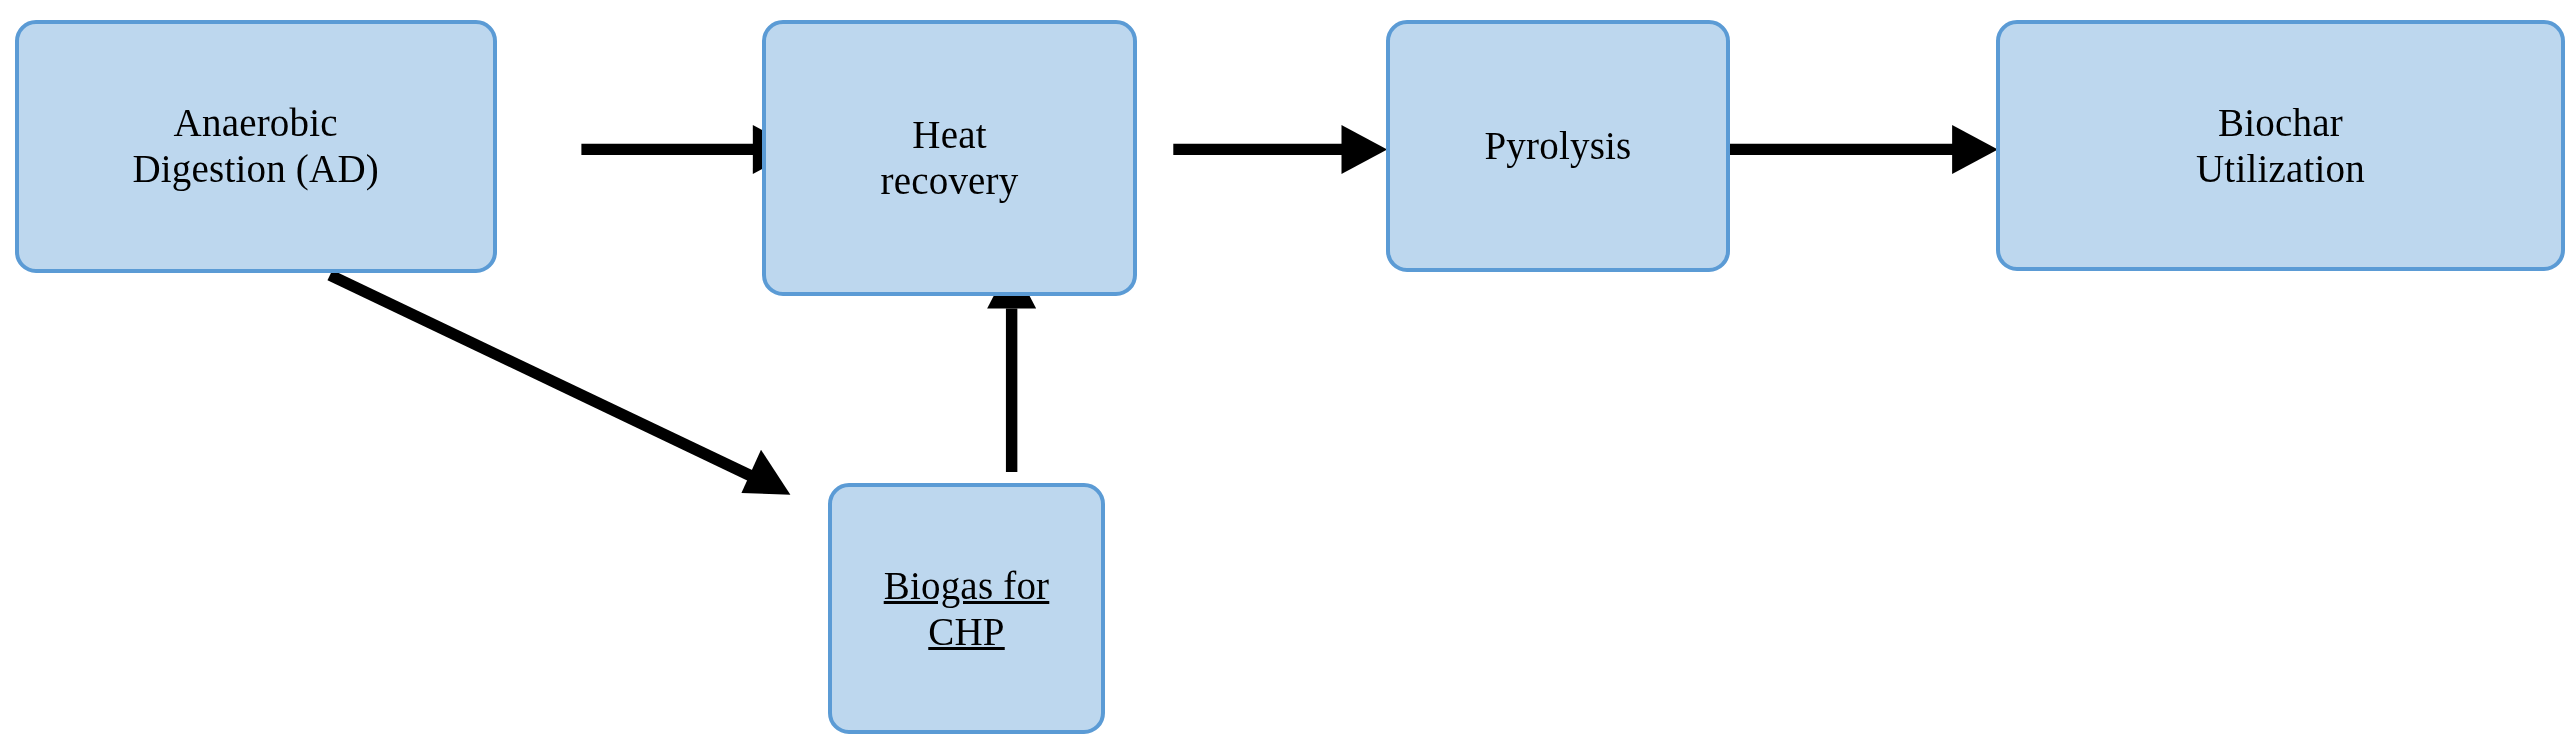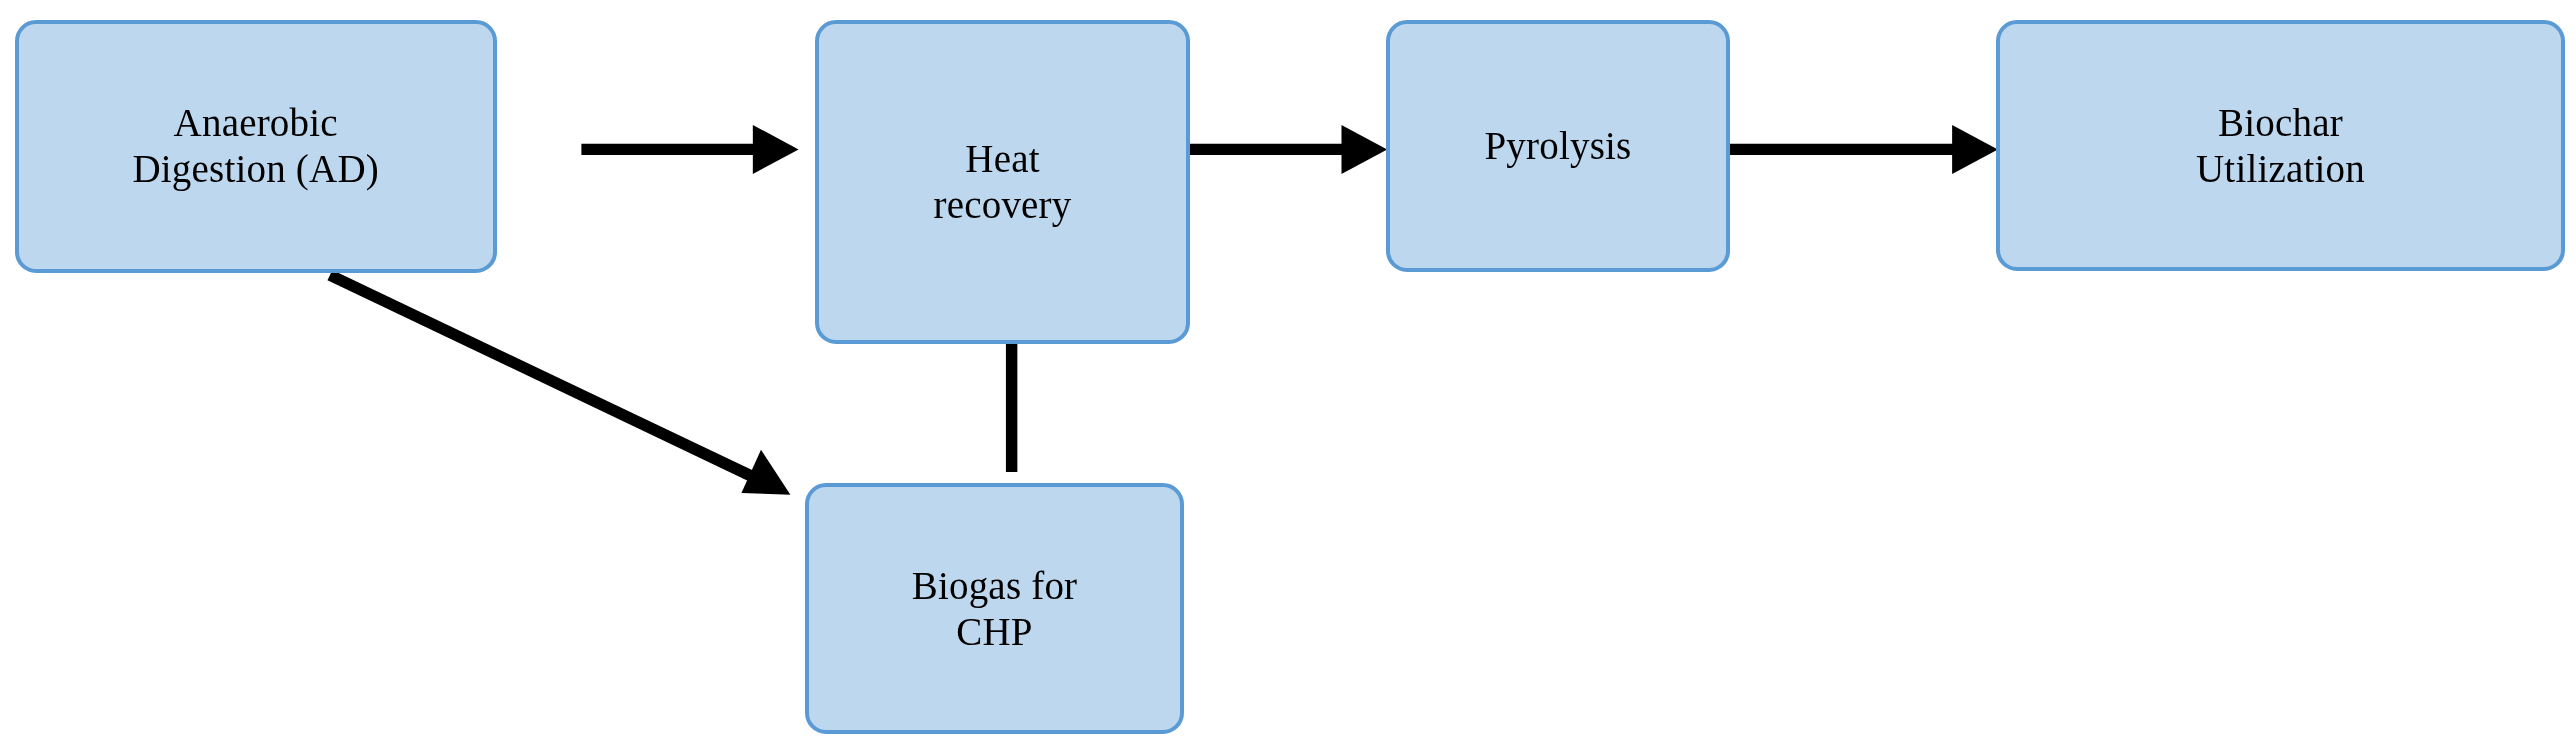--- a/index.html
+++ b/index.html
@@ -34,24 +34,24 @@
   .node .label {
     display: block;
     width: 100%;
     padding: 0 8.2px;
     box-sizing: border-box;
     white-space: pre-line;
   }
 
   
   #node-ad        { left: 14.7px;   top: 19.6px;  width: 482px; height: 253px; }
-  #node-heat      { left: 815px;  top: 19.6px;  width: 375px; height: 324px; }
+  #node-heat      { left: 762px;  top: 19.6px;  width: 375px; height: 276px; }
   #node-pyrolysis { left: 1386px; top: 19.6px;  width: 344px; height: 252px; }
   #node-biochar   { left: 1996px; top: 20.4px;  width: 569px; height: 251px; }
-  #node-biogas    { left: 805px;  top: 483px; width: 379px; height: 251px; }
+  #node-biogas    { left: 828px;  top: 483px; width: 277px; height: 251px; text-decoration: underline; }
 
   
   #arrows {
     position: absolute;
     left: 0; top: 0;
     width: 2576px;
     height: 756px;
     z-index: 1;
     pointer-events: none;
   }

